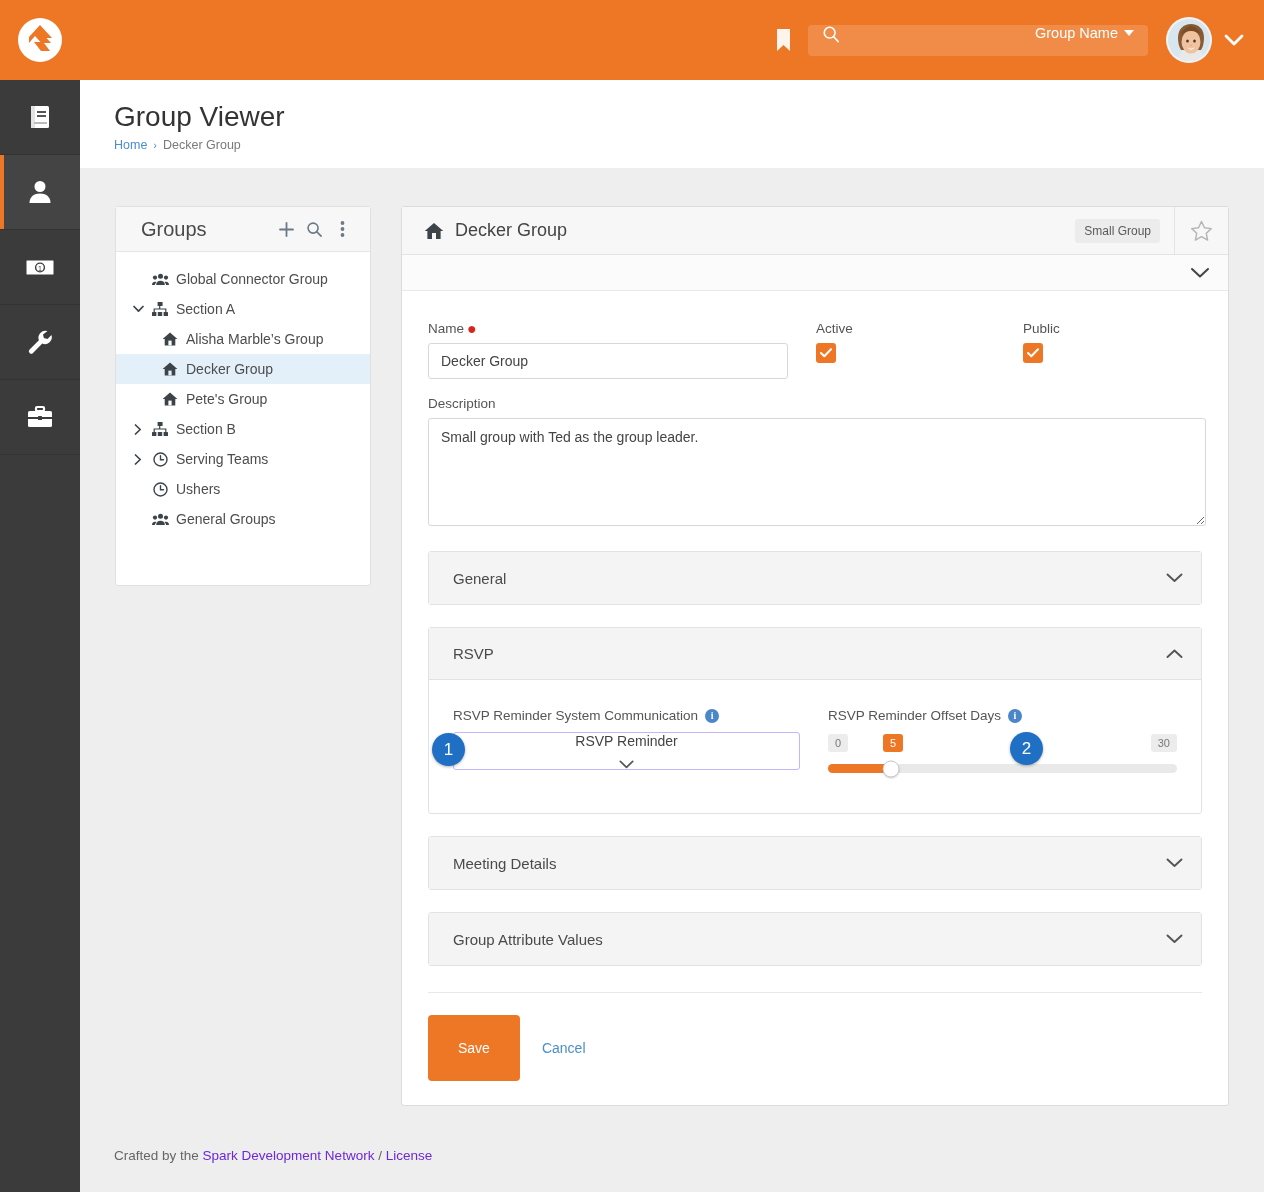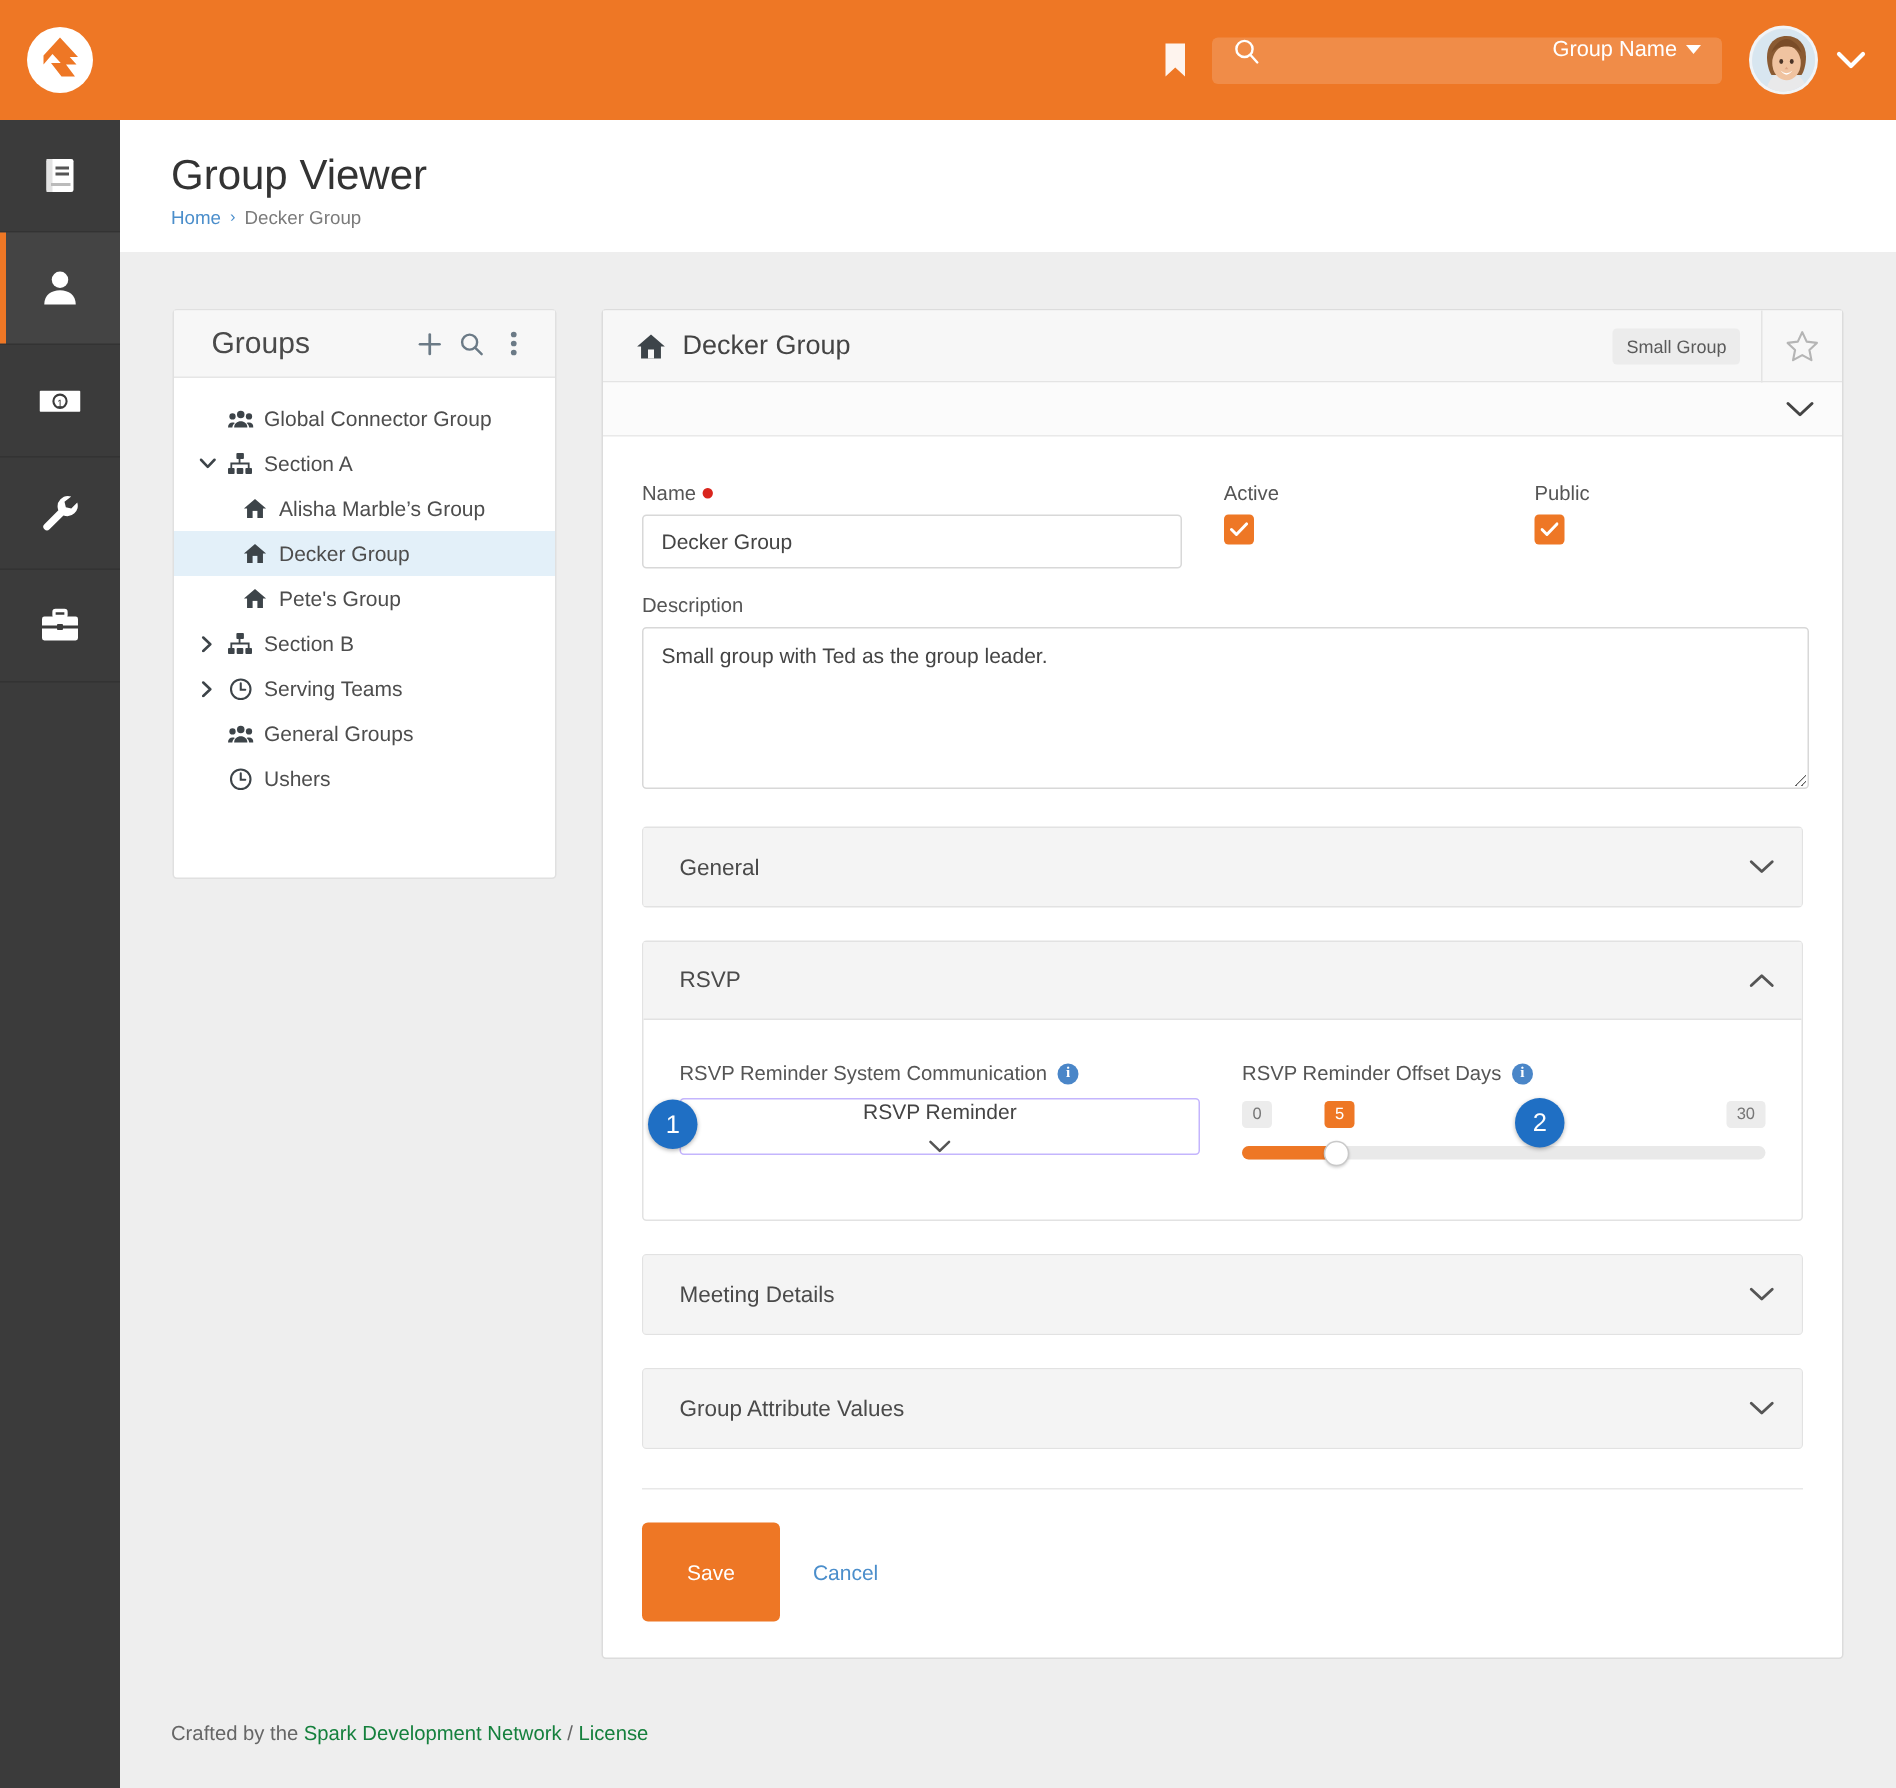--- a/index.html
+++ b/index.html
@@ -200,21 +200,21 @@
   .btn-save{
     background:#ee7725; color:#fff; border:0; border-radius:4px;
     padding:25px 30px; font-size:14px; font-family:inherit; cursor:pointer;
   }
   .btn-cancel{ color:#4b8ecb; font-size:14px; cursor:pointer; }
 
   .footer{
     position:absolute; left:80px; top:1120px; width:1184px; height:72px;
     background:#eee; padding:28px 0 0 34px; font-size:13.5px; color:#666;
   }
-  .footer a{ color:#15803d; text-decoration:none; cursor:pointer; }
+  .footer a{ color:#6d28d9; text-decoration:none; cursor:pointer; }
 </style>
 </head>
 <body>
 
 <div class="topbar">
   <div class="logo-wrap">
     <svg class="logo" viewBox="0 0 46 46">
       <circle cx="23" cy="23" r="22" fill="#ffffff"></circle>
       <path d="M23 8 L35 21 L29.5 21 L34 26 L27 26 L33 34 L24 34 L17 25 L23.5 25 L18 19 L12 26 L12 20 Z" fill="#ee7725"></path>
     </svg>
@@ -431,41 +431,41 @@
           <circle cx="7.5" cy="7.5" r="6.5" fill="none" stroke="#3d4449" stroke-width="1.4"></circle>
           <path d="M7.5 3.6 v4.2 h3" fill="none" stroke="#3d4449" stroke-width="1.4" stroke-linecap="round"></path>
         </svg>
       </span>
       <span class="tlabel">Serving Teams</span>
     </div>
 
     <div class="tnode indent1">
       <span class="tarrow blank"></span>
       <span class="ticon">
+        <svg width="15" height="15" viewBox="0 0 15 15">
+          <circle cx="7.5" cy="7.5" r="6.5" fill="none" stroke="#3d4449" stroke-width="1.4"></circle>
+          <path d="M7.5 3.6 v4.2 h3" fill="none" stroke="#3d4449" stroke-width="1.4" stroke-linecap="round"></path>
+        </svg>
+      </span>
+      <span class="tlabel">Ushers</span>
+    </div>
+
+    <div class="tnode indent1">
+      <span class="tarrow blank"></span>
+      <span class="ticon">
         <svg width="17" height="13" viewBox="0 0 17 13">
           <circle cx="8.5" cy="3.3" r="2.5" fill="#3d4449"></circle>
           <circle cx="3" cy="4.6" r="2.1" fill="#3d4449"></circle>
           <circle cx="14" cy="4.6" r="2.1" fill="#3d4449"></circle>
           <path d="M4.1 12 c0-2.7 2-4.2 4.4-4.2 s4.4 1.5 4.4 4.2z" fill="#3d4449"></path>
           <path d="M0 12 c0-2.2 1.3-3.3 3-3.3 c.6 0 1.1.1 1.6.3 c-1 .8-1.6 1.9-1.7 3z" fill="#3d4449"></path>
           <path d="M17 12 h-2.9 c-.1-1.1-.7-2.2-1.7-3 c.5-.2 1-.3 1.6-.3 c1.7 0 3 1.1 3 3.3z" fill="#3d4449"></path>
         </svg>
       </span>
       <span class="tlabel">General Groups</span>
-    </div>
-
-    <div class="tnode indent1">
-      <span class="tarrow blank"></span>
-      <span class="ticon">
-        <svg width="15" height="15" viewBox="0 0 15 15">
-          <circle cx="7.5" cy="7.5" r="6.5" fill="none" stroke="#3d4449" stroke-width="1.4"></circle>
-          <path d="M7.5 3.6 v4.2 h3" fill="none" stroke="#3d4449" stroke-width="1.4" stroke-linecap="round"></path>
-        </svg>
-      </span>
-      <span class="tlabel">Ushers</span>
     </div>
 
   </div>
 </div>
 
 <div class="detail">
 
   <div class="detail-head">
     <span class="dh-icon">
       <svg width="20" height="18" viewBox="0 0 16 14">

